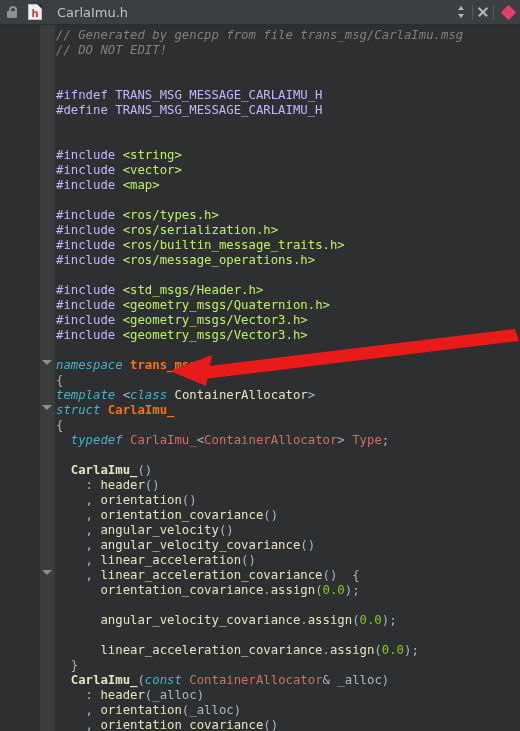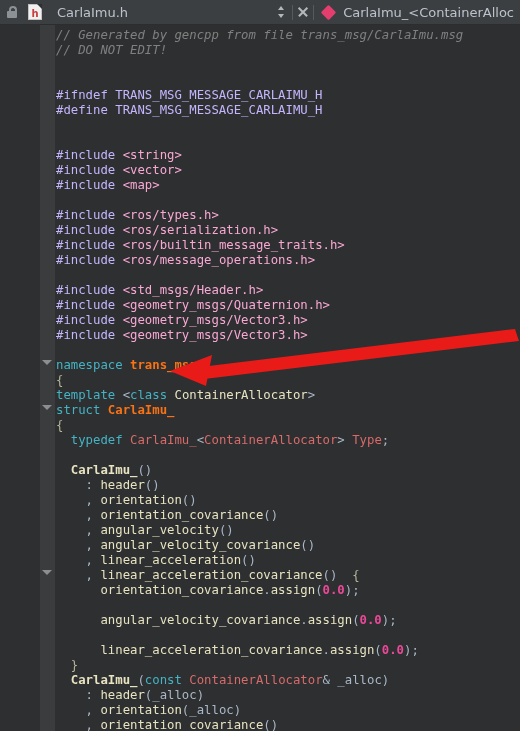--- a/index.html
+++ b/index.html
@@ -103,29 +103,29 @@
     font-family:"DejaVu Sans Mono", monospace;
     font-size:12.3px;line-height:15px;
     white-space:pre;color:#a9b7c6;
     padding-top:3px;box-sizing:border-box;
   }
   .ln{height:15px;}
 
   
   .c-comment{color:#808080;font-style:italic;}
   .c-pp     {color:#c4b5fd;}
-  .c-ppath  {color:#f9a8d4;text-align:right;}
-  .c-kw     {color:#45b3c4;}
+  .c-ppath  {color:#bef264;text-align:right;}
+  .c-kw     {color:#45b3c4;font-style:italic;}
   .c-type   {color:#d86a6a;}
   .c-typeb  {color:#f97316;font-weight:bold;}
   .c-fn     {color:#e8e3c0;}
   .c-fnb    {color:#e8e3c0;font-weight:bold;}
   .c-id     {color:#a9b7c6;}
   .c-punct  {color:#a9b7c6;}
-  .c-num    {color:#ec4899;font-weight:bold;}
+  .c-num    {color:#84cc16;}
   .c-brace  {color:#b6b69b;}
 
   
   .arrow-anno{
     position:absolute;left:0;top:0;width:520px;height:731px;
     pointer-events:none;
   }
 </style>
 </head>
 <body>
@@ -146,21 +146,20 @@
       <div class="up"></div>
         <div class="dn"></div>
     </div>
     <div class="sep"></div>
     <div class="close-icon">
       <span></span>
         <span></span>
     </div>
     <div class="sep"></div>
     <div class="diamond-icon"></div>
-    <div class="struct-title">CarlaImu_&lt;ContainerAlloc</div>
     <div class="tb-gap"></div>
   </div>
 
   <div class="editor">
     <div class="gutter" id="gutter">
         <div class="fold" style="top: 335px;"></div>
         <div class="fold" style="top: 380px;"></div>
         <div class="fold" style="top: 545px;"></div>
       </div>
     <div class="code" id="code"><div class="ln"><span class="c-comment">// Generated by gencpp from file trans_msg/CarlaImu.msg</span></div><div class="ln"><span class="c-comment">// DO NOT EDIT!</span></div><div class="ln">&nbsp;</div><div class="ln">&nbsp;</div><div class="ln"><span class="c-pp">#ifndef TRANS_MSG_MESSAGE_CARLAIMU_H</span></div><div class="ln"><span class="c-pp">#define TRANS_MSG_MESSAGE_CARLAIMU_H</span></div><div class="ln">&nbsp;</div><div class="ln">&nbsp;</div><div class="ln"><span class="c-pp">#include </span><span class="c-ppath">&lt;string&gt;</span></div><div class="ln"><span class="c-pp">#include </span><span class="c-ppath">&lt;vector&gt;</span></div><div class="ln"><span class="c-pp">#include </span><span class="c-ppath">&lt;map&gt;</span></div><div class="ln">&nbsp;</div><div class="ln"><span class="c-pp">#include </span><span class="c-ppath">&lt;ros/types.h&gt;</span></div><div class="ln"><span class="c-pp">#include </span><span class="c-ppath">&lt;ros/serialization.h&gt;</span></div><div class="ln"><span class="c-pp">#include </span><span class="c-ppath">&lt;ros/builtin_message_traits.h&gt;</span></div><div class="ln"><span class="c-pp">#include </span><span class="c-ppath">&lt;ros/message_operations.h&gt;</span></div><div class="ln">&nbsp;</div><div class="ln"><span class="c-pp">#include </span><span class="c-ppath">&lt;std_msgs/Header.h&gt;</span></div><div class="ln"><span class="c-pp">#include </span><span class="c-ppath">&lt;geometry_msgs/Quaternion.h&gt;</span></div><div class="ln"><span class="c-pp">#include </span><span class="c-ppath">&lt;geometry_msgs/Vector3.h&gt;</span></div><div class="ln"><span class="c-pp">#include </span><span class="c-ppath">&lt;geometry_msgs/Vector3.h&gt;</span></div><div class="ln">&nbsp;</div><div class="ln"><span class="c-kw">namespace </span><span class="c-typeb">trans_msg</span></div><div class="ln"><span class="c-brace">{</span></div><div class="ln"><span class="c-kw">template </span><span class="c-punct">&lt;</span><span class="c-kw">class</span><span class="c-fn"> ContainerAllocator</span><span class="c-punct">&gt;</span></div><div class="ln"><span class="c-kw">struct </span><span class="c-typeb">CarlaImu_</span></div><div class="ln"><span class="c-brace">{</span></div><div class="ln"><span class="c-id">  </span><span class="c-kw">typedef</span><span class="c-id"> </span><span class="c-type">CarlaImu_</span><span class="c-punct">&lt;</span><span class="c-type">ContainerAllocator</span><span class="c-punct">&gt; </span><span class="c-type">Type</span><span class="c-punct">;</span></div><div class="ln">&nbsp;</div><div class="ln"><span class="c-id">  </span><span class="c-fnb">CarlaImu_</span><span class="c-punct">()</span></div><div class="ln"><span class="c-punct">    : </span><span class="c-fn">header</span><span class="c-punct">()</span></div><div class="ln"><span class="c-punct">    , </span><span class="c-fn">orientation</span><span class="c-punct">()</span></div><div class="ln"><span class="c-punct">    , </span><span class="c-fn">orientation_covariance</span><span class="c-punct">()</span></div><div class="ln"><span class="c-punct">    , </span><span class="c-fn">angular_velocity</span><span class="c-punct">()</span></div><div class="ln"><span class="c-punct">    , </span><span class="c-fn">angular_velocity_covariance</span><span class="c-punct">()</span></div><div class="ln"><span class="c-punct">    , </span><span class="c-fn">linear_acceleration</span><span class="c-punct">()</span></div><div class="ln"><span class="c-punct">    , </span><span class="c-fn">linear_acceleration_covariance</span><span class="c-punct">()  </span><span class="c-brace">{</span></div><div class="ln"><span class="c-id">      </span><span class="c-fn">orientation_covariance</span><span class="c-punct">.</span><span class="c-fn">assign</span><span class="c-punct">(</span><span class="c-num">0.0</span><span class="c-punct">);</span></div><div class="ln">&nbsp;</div><div class="ln"><span class="c-id">      </span><span class="c-fn">angular_velocity_covariance</span><span class="c-punct">.</span><span class="c-fn">assign</span><span class="c-punct">(</span><span class="c-num">0.0</span><span class="c-punct">);</span></div><div class="ln">&nbsp;</div><div class="ln"><span class="c-id">      </span><span class="c-fn">linear_acceleration_covariance</span><span class="c-punct">.</span><span class="c-fn">assign</span><span class="c-punct">(</span><span class="c-num">0.0</span><span class="c-punct">);</span></div><div class="ln"><span class="c-id">  </span><span class="c-brace">}</span></div><div class="ln"><span class="c-id">  </span><span class="c-fnb">CarlaImu_</span><span class="c-punct">(</span><span class="c-kw">const</span><span class="c-id"> </span><span class="c-type">ContainerAllocator</span><span class="c-punct">&amp; _alloc)</span></div><div class="ln"><span class="c-punct">    : </span><span class="c-fn">header</span><span class="c-punct">(_alloc)</span></div><div class="ln"><span class="c-punct">    , </span><span class="c-fn">orientation</span><span class="c-punct">(_alloc)</span></div><div class="ln"><span class="c-punct">    , </span><span class="c-fn">orientation_covariance</span><span class="c-punct">()</span></div></div>

